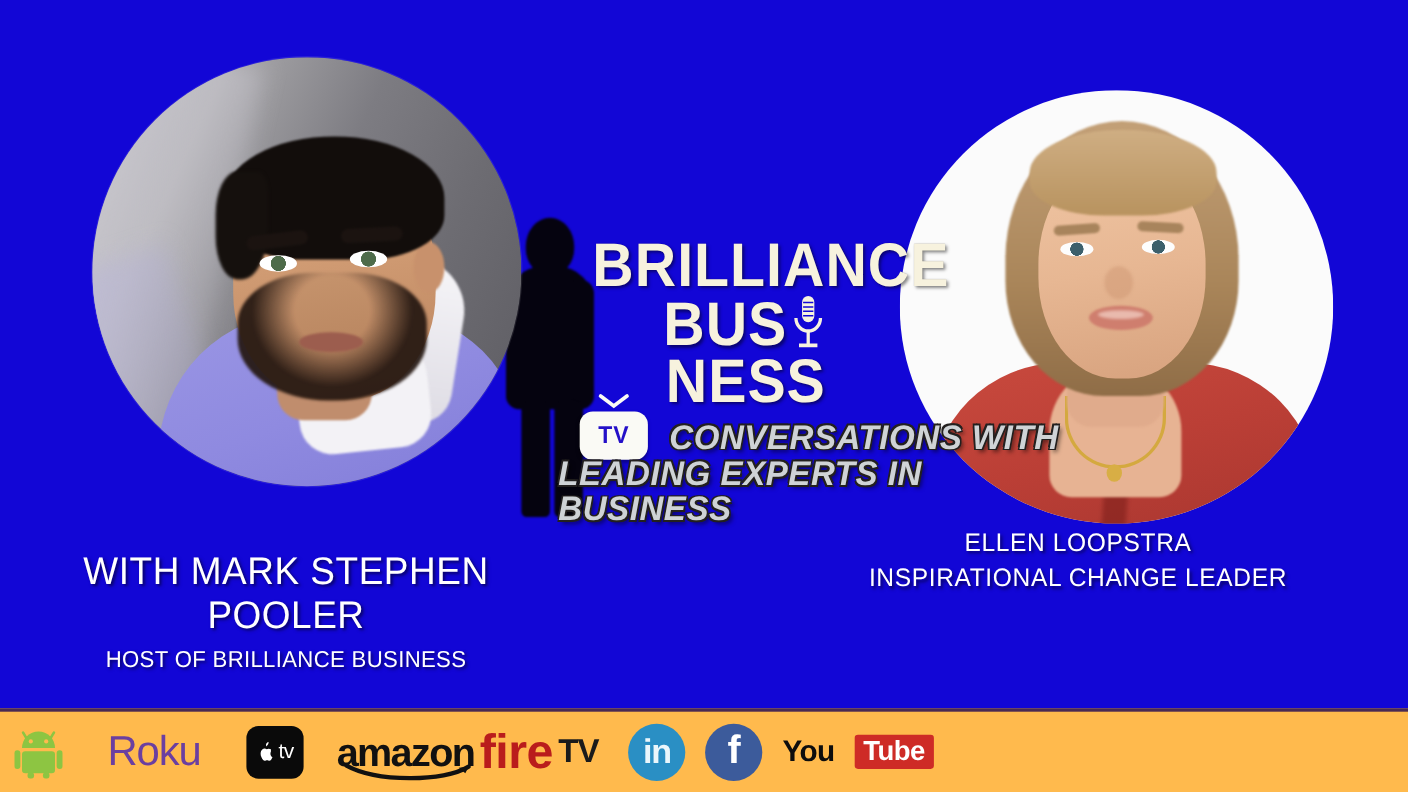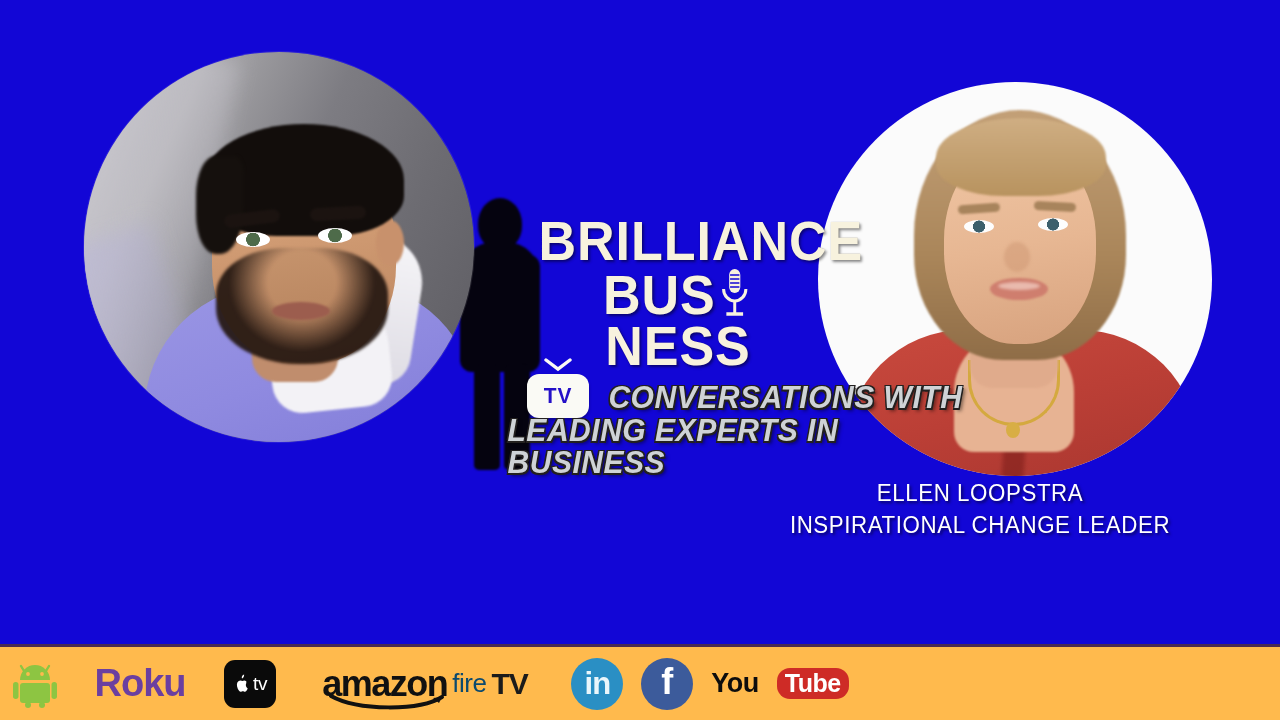--- a/index.html
+++ b/index.html
@@ -282,54 +282,54 @@
 
   
   .e360{ width:190px; display:flex; align-items:center; gap:4px; }
   .e360-mark{ width:44px; height:44px; position:relative; }
   .e360-txt{ display:flex; flex-direction:column; line-height:1; }
   .e360-name{ font-size:28px; font-weight:700; color:#17171a; letter-spacing:-.5px; }
   .e360-tag{ font-size:7px; font-weight:700; color:#2a2a2e; letter-spacing:.4px; margin-top:2px; }
 
   .android{ width:70px; }
   .roku{
-    width:140px; font-size:38px; font-weight:700; color:#6B3FA0;
+    width:140px; font-size:38px; font-weight:400; color:#6B3FA0;
     letter-spacing:-1px; text-align:center;
   }
   .ios{ width:110px; display:flex; align-items:center; gap:6px; }
   .ios-txt{ font-size:27px; font-weight:700; color:#8e8e93; letter-spacing:-1px; }
   .appletv{ width:80px; }
   .atv-box{
     width:52px; height:48px; background:#0a0a0a; border-radius:11px;
     display:flex; align-items:center; justify-content:center; gap:2px;
   }
   .atv-txt{ color:#fff; font-size:19px; font-weight:500; letter-spacing:-.5px; }
 
   .amazonfire{ width:270px; display:flex; align-items:center; gap:5px; }
   .az-word{ position:relative; font-size:36px; font-weight:700; color:#111; letter-spacing:-1.5px; line-height:1;text-align:right; }
   .az-smile{ position:absolute; left:6px; bottom:-9px; }
-  .fire-word{ font-size:26px; font-weight:400; color:#0c4a6e; letter-spacing:-.5px; }
+  .fire-word{ font-size:44px; font-weight:700; color:#b91c1c; letter-spacing:-.5px; }
   .tv-word{ font-size:30px; font-weight:700; color:#1b1b1b; letter-spacing:-1px; }
 
   .social{ width:300px; display:flex; align-items:center; justify-content:center; gap:18px; }
   .li-circle{
     width:52px; height:52px; border-radius:50%; background:#2A8FC4;
     display:flex; align-items:center; justify-content:center;
   }
   .li-txt{ color:#eaf6fb; font-size:31px; font-weight:700; letter-spacing:-1px; line-height:1; }
   .fb-circle{
     width:52px; height:52px; border-radius:50%; background:#3C5B9B;
     display:flex; align-items:center; justify-content:center;
   }
   .fb-txt{ color:#fff; font-size:36px; font-weight:700; line-height:1; margin-top:-4px; }
   .yt{ display:flex; align-items:center; gap:18px; }
   .yt-you{ font-size:27px; font-weight:700; color:#0d0d0d; letter-spacing:-.5px; }
   .yt-tube{
     background:#CE2B26; color:#fff; font-size:25px; font-weight:700;
-    padding:1px 8px; border-radius:13px; letter-spacing:-.5px;
+    padding:1px 8px; border-radius:3px; letter-spacing:-.5px;
   }
 </style>
 </head>
 <body>
 
 <div id="stage">
 
   <div class="silhouette">
     <div class="sil-head"></div>
     <div class="sil-torso"></div>
@@ -405,20 +405,24 @@
     <div class="tv-badge">
       <span>TV</span>
     </div>
   </div>
 
   <div class="tagline">
     <div class="tag-line first">CONVERSATIONS WITH</div>
     <div class="tag-line">LEADING EXPERTS IN BUSINESS</div>
   </div>
 
+  <div class="host-block">
+    <div class="host-name">WITH MARK STEPHEN POOLER</div>
+    <div class="host-sub">HOST OF BRILLIANCE BUSINESS</div>
+  </div>
 
   <div class="guest-block">
     <div class="guest-name">ELLEN LOOPSTRA</div>
     <div class="guest-sub">INSPIRATIONAL CHANGE LEADER</div>
   </div>
 
   <div class="banner">
 
 
 

